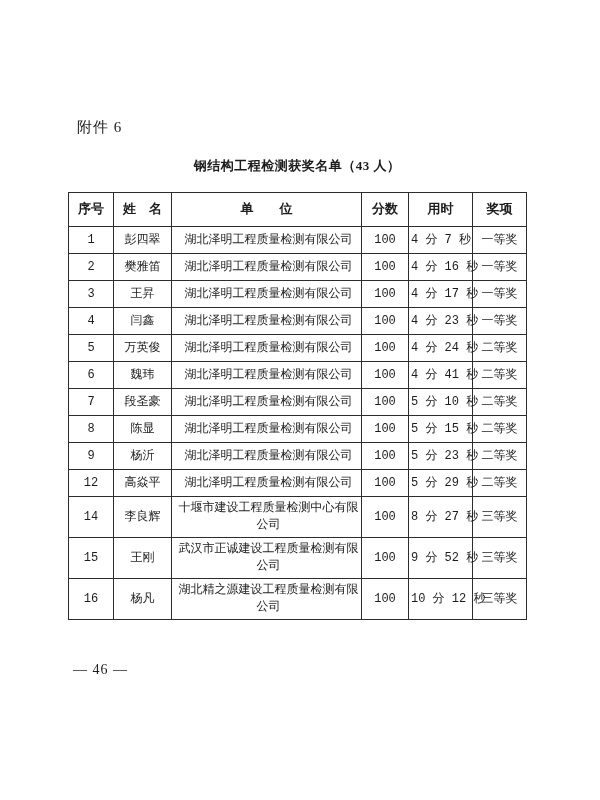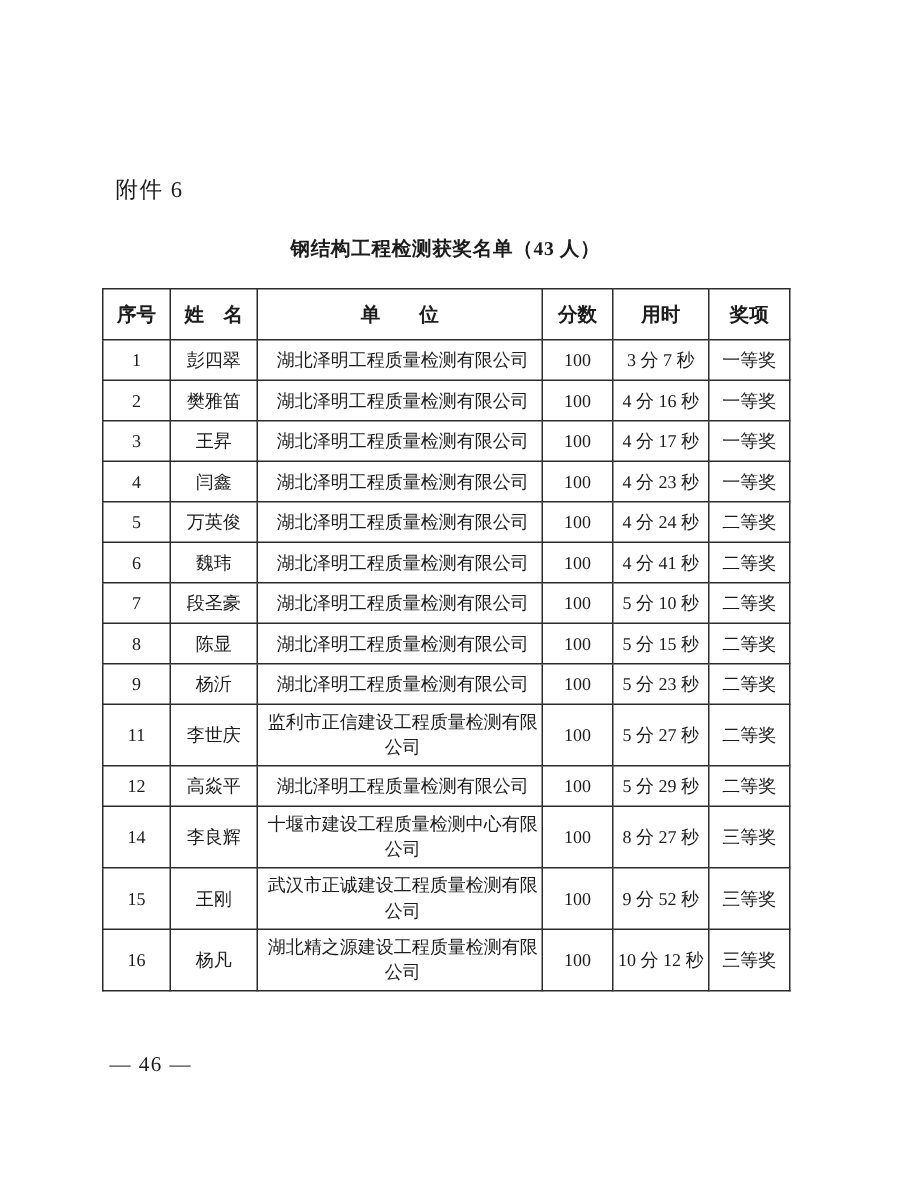--- a/index.html
+++ b/index.html
@@ -33,20 +33,21 @@
     font-weight: bold;
     text-align: center;
     line-height: 28px;
     margin: 15px 0 12px 0;
     letter-spacing: 0.5px;
   }
   table.award-table {
     border-collapse: collapse;
     table-layout: fixed;
     width: 458px;
+    font-family: Liberation Mono, monospace;
   }
   .award-table col.c-no    { width: 45px; }
   .award-table col.c-name  { width: 58px; }
   .award-table col.c-unit  { width: 190px; }
   .award-table col.c-score { width: 47px; }
   .award-table col.c-time  { width: 64px; }
   .award-table col.c-award { width: 54px; }
   .award-table th, .award-table td {
     border: 1px solid #2c2c2c;
     text-align: center;
@@ -106,21 +107,21 @@
         <th>用时</th>
         <th>奖项</th>
       </tr>
     </thead>
     <tbody id="table-body">
   <tr>
     <td class="cell-no">1</td>
     <td class="cell-name">彭四翠</td>
     <td class="cell-unit">湖北泽明工程质量检测有限公司</td>
     <td class="cell-score">100</td>
-    <td class="cell-time">3 分 7 秒</td>
+    <td class="cell-time">4 分 7 秒</td>
     <td class="cell-award">一等奖</td>
   </tr>
 
   <tr>
     <td class="cell-no">2</td>
     <td class="cell-name">樊雅笛</td>
     <td class="cell-unit">湖北泽明工程质量检测有限公司</td>
     <td class="cell-score">100</td>
     <td class="cell-time">4 分 16 秒</td>
     <td class="cell-award">一等奖</td>
@@ -183,28 +184,20 @@
   <tr>
     <td class="cell-no">9</td>
     <td class="cell-name">杨沂</td>
     <td class="cell-unit">湖北泽明工程质量检测有限公司</td>
     <td class="cell-score">100</td>
     <td class="cell-time">5 分 23 秒</td>
     <td class="cell-award">二等奖</td>
   </tr>
 
 
-  <tr>
-    <td class="cell-no">11</td>
-    <td class="cell-name">李世庆</td>
-    <td class="cell-unit">监利市正信建设工程质量检测有限公司</td>
-    <td class="cell-score">100</td>
-    <td class="cell-time">5 分 27 秒</td>
-    <td class="cell-award">二等奖</td>
-  </tr>
 
   <tr>
     <td class="cell-no">12</td>
     <td class="cell-name">高焱平</td>
     <td class="cell-unit">湖北泽明工程质量检测有限公司</td>
     <td class="cell-score">100</td>
     <td class="cell-time">5 分 29 秒</td>
     <td class="cell-award">二等奖</td>
   </tr>
 

